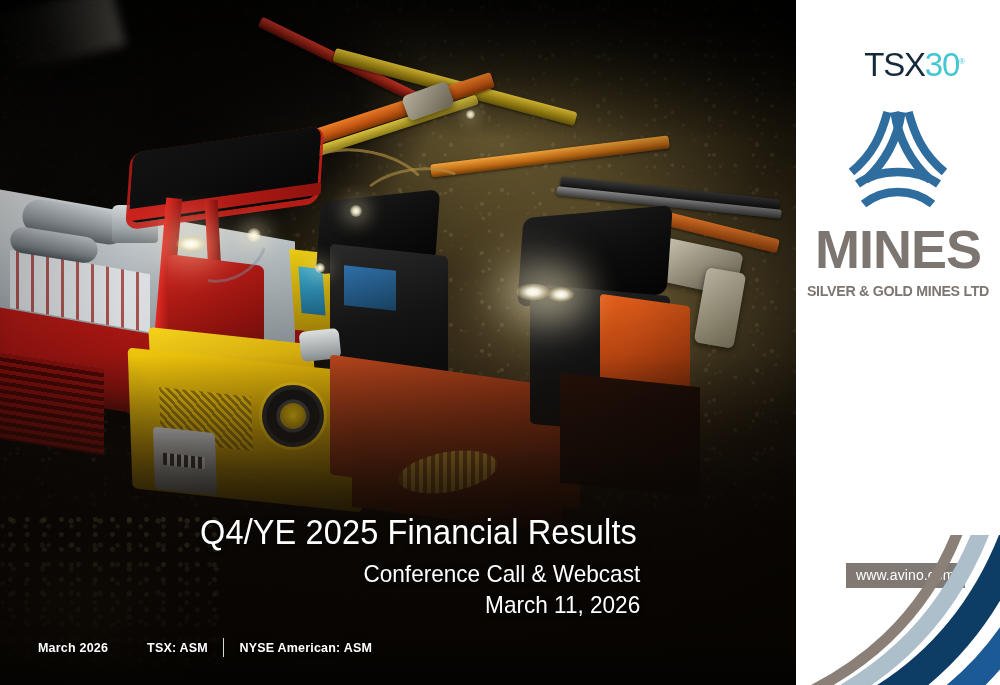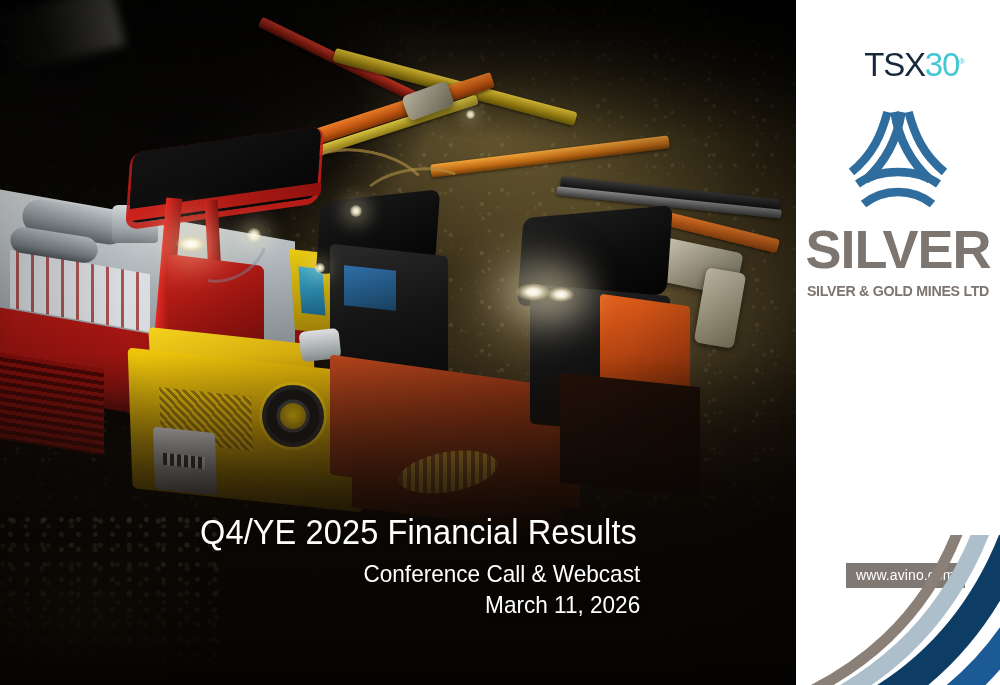--- a/index.html
+++ b/index.html
@@ -582,20 +582,26 @@
     <div class="vignette"></div>
     <div class="text-scrim"></div>
   </div>
 
   <div class="title-block">
     <div class="slide-title">Q4/YE 2025 Financial Results</div>
     <div class="slide-sub">Conference Call &amp; Webcast</div>
     <div class="slide-sub2">March 11, 2026</div>
   </div>
 
+  <div class="footer">
+    <span class="f-date">March  2026</span>
+    <span class="f-tsx">TSX: ASM</span>
+    <span class="f-div"></span>
+    <span>NYSE American: ASM</span>
+  </div>
 
   <div class="right-panel">
 
     <div class="tsx30">
       <span class="tsx">TSX</span><span class="n30">30</span><span class="tm">®</span>
     </div>
 
     <div class="avino-mark">
       <svg viewBox="0 0 125 106" width="125" height="106" aria-hidden="true">
         <g fill="none" stroke="#2e6d9e" stroke-width="8.5" stroke-linecap="butt">
@@ -608,21 +614,21 @@
 
           <path d="M 59 2 C 63 28, 73 50, 95 70"></path>
 
           <path d="M 22 74 C 44 58, 81 58, 103 74"></path>
 
           <path d="M 28 94 C 48 78, 77 78, 97 94"></path>
         </g>
       </svg>
     </div>
 
-    <div class="avino-wordmark">SILVER</div>
+    <div class="avino-wordmark">MINES</div>
     <div class="avino-tagline">SILVER &amp; GOLD MINES LTD</div>
 
     <div class="web-chip">www.avino.com</div>
 
     <div class="swoosh">
       <svg viewBox="0 0 204 150" width="204" height="150" preserveAspectRatio="none" aria-hidden="true">
         <g fill="none" stroke-linecap="butt">
           <path d="M -20 172 C 60 140, 132 86, 168 -20" stroke="#8a8078" stroke-width="11"></path>
           <path d="M -10 186 C 74 152, 150 96, 190 -16" stroke="#aebfcc" stroke-width="17"></path>
           <path d="M 16 198  C 106 166, 182 104, 222 -8" stroke="#0d3c64" stroke-width="30"></path>

